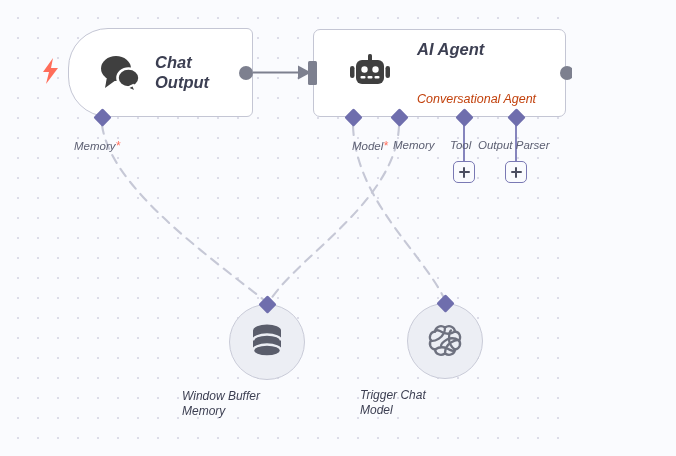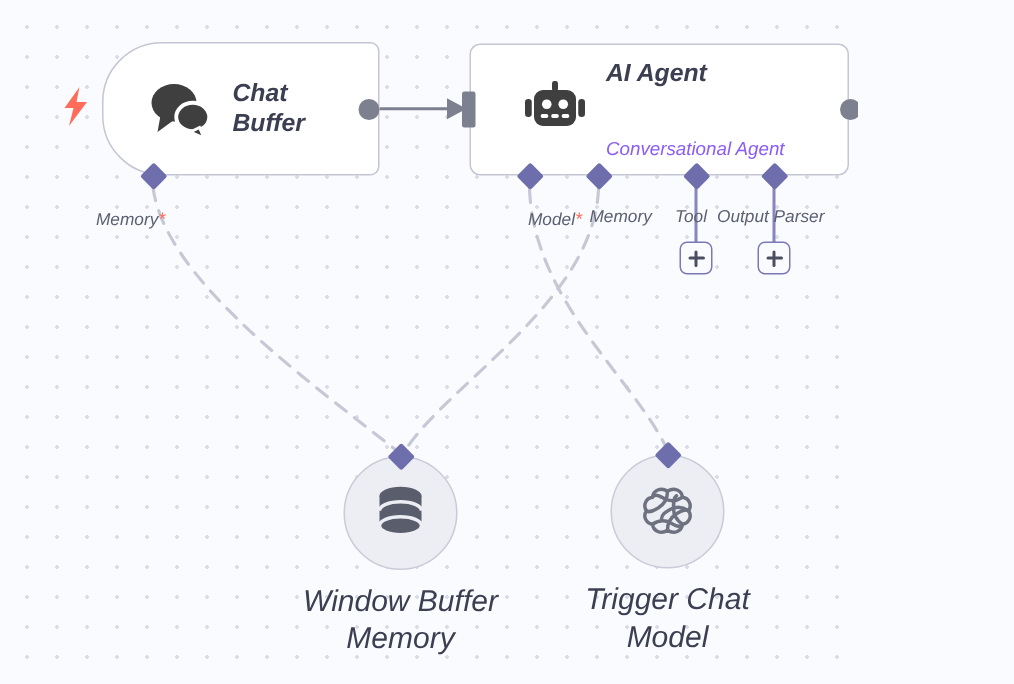--- a/index.html
+++ b/index.html
@@ -66,21 +66,21 @@
     line-height: 1.16;
   }
   .node-title {
     font-size: 16.5px;
     font-weight: bold;
     color: #3c3f52;
     white-space: nowrap;
   }
   .node-subtitle {
     font-size: 12.5px;
-    color: #8b5cf6;
+    color: #c2410c;
     white-space: nowrap;
     margin-top: 1px;
   }
 
   
   .bolt {
     position: absolute;
     z-index: 7;
   }
 
@@ -164,22 +164,21 @@
     border: 1.6px solid #c9cbd8;
     box-sizing: border-box;
     display: flex;
     align-items: center;
     justify-content: center;
     z-index: 5;
   }
   .subnode-label {
     position: absolute;
     width: 170px;
-    text-align: center;
-    font-size: 20px;
+    font-size: 12px;
     color: #3c3f52;
     line-height: 1.25;
     z-index: 5;
   }
 </style>
 </head>
 <body>
 
 <div id="canvas">
 
@@ -204,52 +203,52 @@
     <div class="node-icon" style="width:56px;">
       <svg width="48" height="40" viewBox="0 0 48 40">
         <ellipse cx="19" cy="15.5" rx="15" ry="12.5" fill="#3f3f3f"></ellipse>
         <path d="M 10 24 L 8 35 L 19 27 Z" fill="#3f3f3f"></path>
         <ellipse cx="31.5" cy="25" rx="11" ry="9.5" fill="#3f3f3f" stroke="#ffffff" stroke-width="2.6"></ellipse>
         <path d="M 36 32 L 39 39 L 30 35 Z" fill="#3f3f3f" stroke="#ffffff" stroke-width="2"></path>
       </svg>
     </div>
     <div class="node-text" style="margin-left:6px;">
       <span class="node-title">Chat</span>
-      <span class="node-title">Buffer</span>
+      <span class="node-title">Output</span>
     </div>
   </div>
 
   <div class="bolt" style="left:42px; top:58px;">
     <svg width="17" height="26" viewBox="0 0 17 26">
       <polygon points="11,0 1,14 7,14 4,26 16,10 9,10" fill="#ff6d5a"></polygon>
     </svg>
   </div>
 
   <div class="out-dot" style="left:239px; top:65.5px;"></div>
 
   <div class="diamond" style="left:96px; top:111px;"></div>
-  <div class="port-label" style="left:64px; top:139px;">
+  <div class="port-label" style="left:74px; top:139px;">
     <span>Memory</span><span class="req">*</span>
   </div>
 
   <div class="node standard" style="left:313px; top:29px; width:253px; height:88px; padding-left:32px;">
     <div class="node-icon" style="width:48px;">
       <svg width="44" height="40" viewBox="0 0 44 40">
         <rect x="20" y="1" width="4" height="7" rx="1.6" fill="#3f3f3f"></rect>
         <rect x="8" y="7" width="28" height="24" rx="6" fill="#3f3f3f"></rect>
         <rect x="2" y="13" width="4.5" height="12" rx="2.2" fill="#3f3f3f"></rect>
         <rect x="37.5" y="13" width="4.5" height="12" rx="2.2" fill="#3f3f3f"></rect>
         <circle cx="16.5" cy="16.5" r="3.2" fill="#ffffff"></circle>
         <circle cx="27.5" cy="16.5" r="3.2" fill="#ffffff"></circle>
         <rect x="12.5" y="23" width="5" height="2.6" rx="1.1" fill="#ffffff"></rect>
         <rect x="19.5" y="23" width="5" height="2.6" rx="1.1" fill="#ffffff"></rect>
         <rect x="26.5" y="23" width="5" height="2.6" rx="1.1" fill="#ffffff"></rect>
       </svg>
     </div>
-    <div class="node-text" style="margin-left:10px;gap:32px;">
+    <div class="node-text" style="margin-left:23px;gap:32px;">
       <span class="node-title">AI Agent</span>
       <span class="node-subtitle">Conversational Agent</span>
     </div>
   </div>
 
   <div class="in-rect" style="left:308px; top:60.5px;"></div>
 
   <div class="out-dot" style="left:560px; top:65.5px;"></div>
 
   <div class="diamond" style="left:347px; top:111px;"></div>

